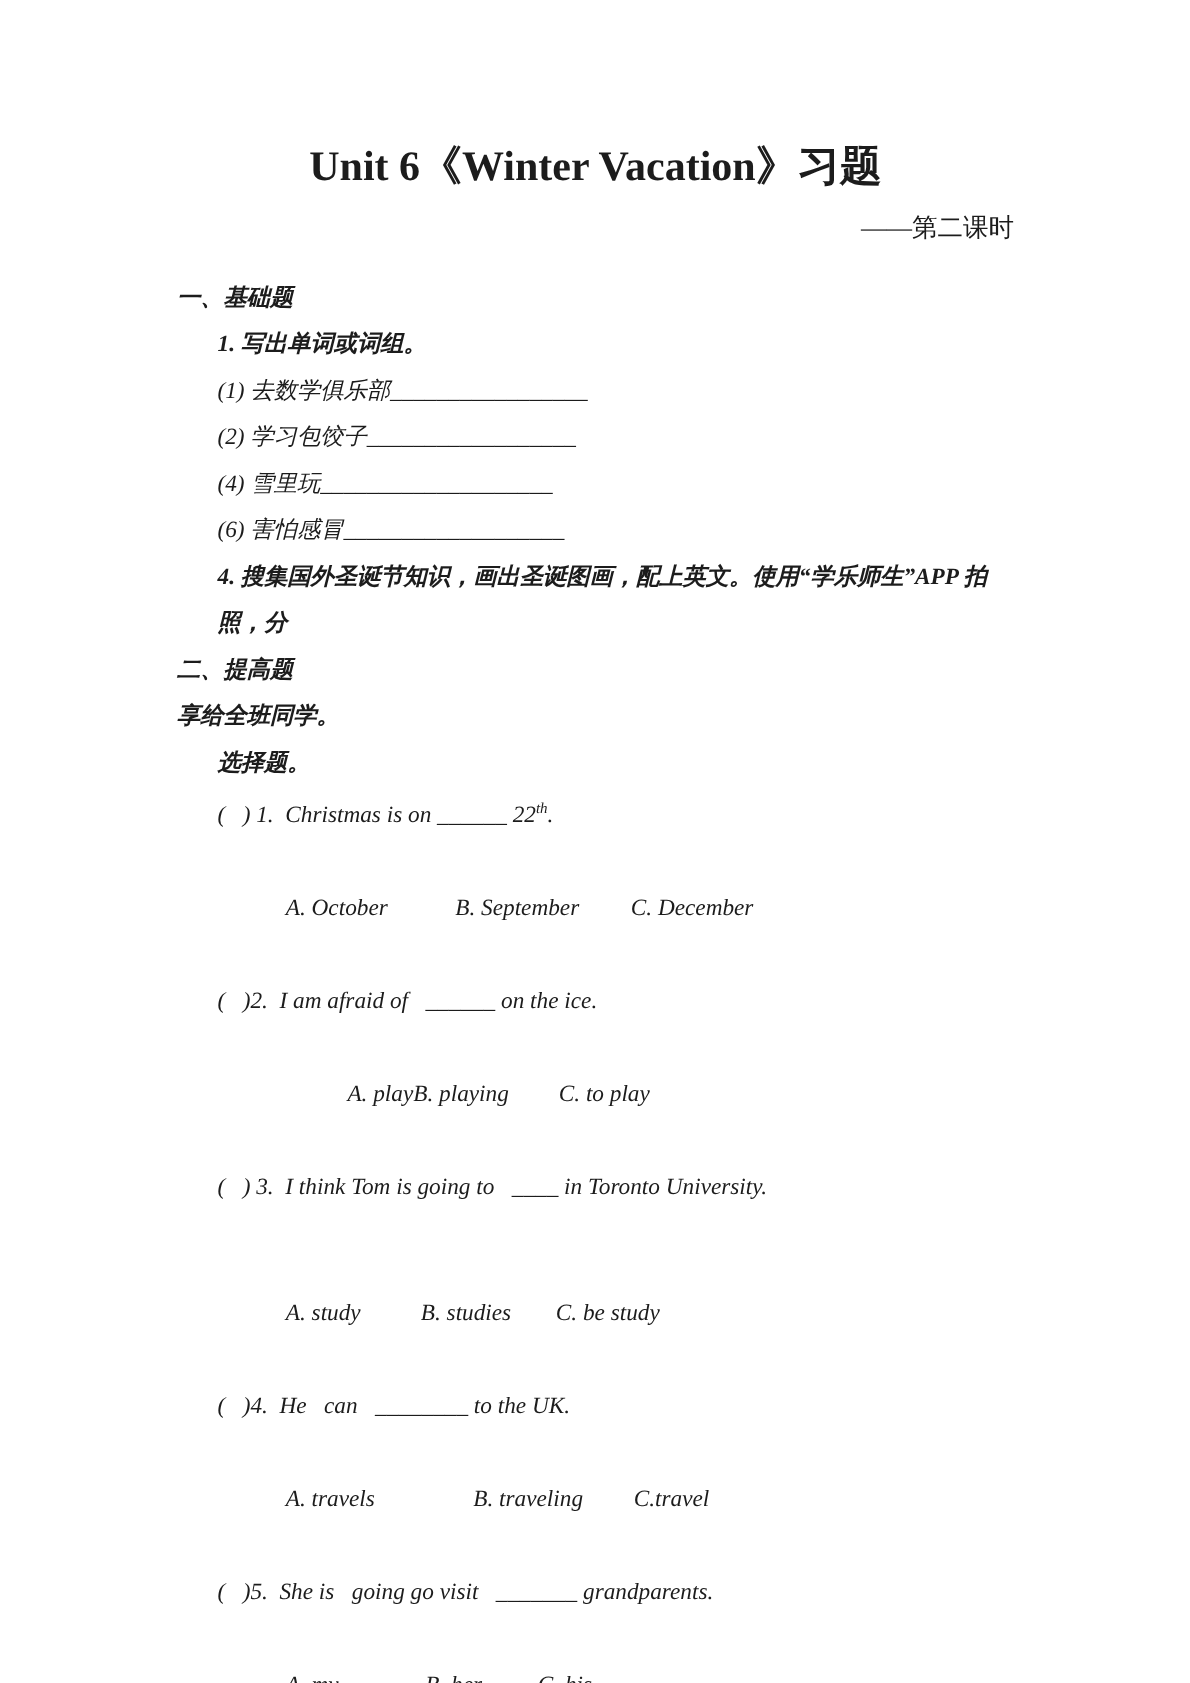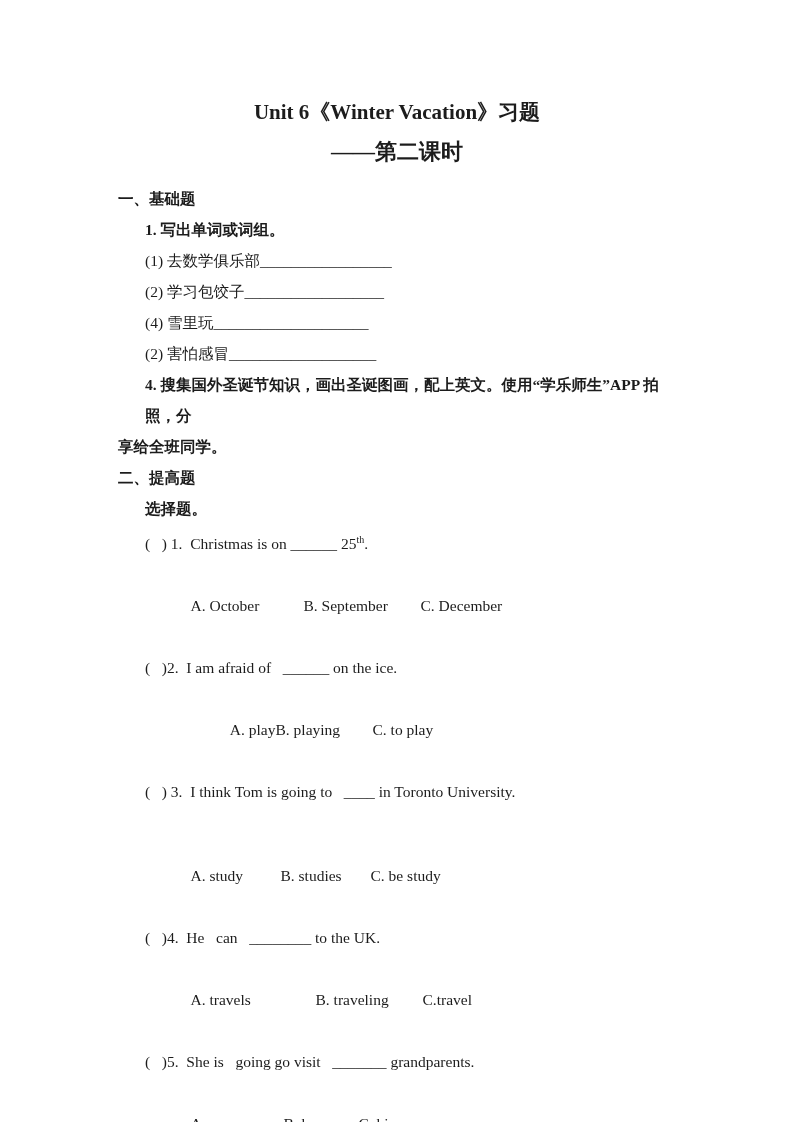--- a/index.html
+++ b/index.html
@@ -8,39 +8,40 @@
     height: 1122px;
     background: #ffffff;
     color: #1c1c1c;
     font-family: "Liberation Serif", "DejaVu Serif", serif;
     overflow: hidden;
     box-sizing: border-box;
     padding: 97px 117px 0 118px;
   }
   .doc-title {
     text-align: center;
-    font-size: 21px;
+    font-size: 28px;
     font-weight: bold;
     line-height: 30px;
     margin-bottom: 12px;
     white-space: pre-wrap;
   }
   .doc-subtitle {
-    text-align: center;
-    font-size: 22px;
-    font-weight: bold;
+    text-align: right;
+    font-size: 17px;
+    font-weight: normal;
     line-height: 26px;
     margin-bottom: 18px;
     white-space: pre-wrap;
   }
   .line {
     font-size: 15.5px;
     line-height: 31px;
     min-height: 31px;
     white-space: pre-wrap;
+    font-style: italic;
   }
   .b { font-weight: bold; }
   .ind1 { padding-left: 27px; }   
   .ind2 { padding-left: 57px; }   
   .opt { display: inline-block; }
   .q0 .opt1 { width: 113px; } .q0 .opt2 { width: 117px; }
   .q1 .opt1 { width: 85px; text-align: right;  } .q1 .opt2 { width: 97px;  }
   .q2 .opt1 { width: 90px; margin-top: 22px;  } .q2 .opt2 { width: 90px;  }
   .q3 .opt1 { width: 125px; } .q3 .opt2 { width: 107px; }
   .q4 .opt1 { width: 93px;  } .q4 .opt2 { width: 75px;  }
@@ -52,28 +53,28 @@
 <div class="page">
 
   <div class="doc-title">Unit 6《Winter Vacation》习题</div>
   <div class="doc-subtitle">——第二课时</div>
 
   <div class="line b">一、基础题</div>
   <div class="line b ind1">1. 写出单词或词组。</div>
   <div class="line ind1">(1) 去数学俱乐部_________________</div>
   <div class="line ind1">(2) 学习包饺子__________________</div>
   <div class="line ind1">(4) 雪里玩____________________</div>
-  <div class="line ind1">(2) 害怕感冒___________________</div>
+  <div class="line ind1">(6) 害怕感冒___________________</div>
   <div class="line b ind1">4. 搜集国外圣诞节知识，画出圣诞图画，配上英文。使用“学乐师生”APP 拍照，分</div>
+  <div class="line b">二、提高题</div>
+
   <div class="line b">享给全班同学。</div>
-
-  <div class="line b">二、提高题</div>
   <div class="line b ind1">选择题。</div>
 
-  <div class="line ind1"><span>(   ) 1.  Christmas is on ______ 25</span><sup>th</sup><span>.</span></div>
+  <div class="line ind1"><span>(   ) 1.  Christmas is on ______ 22</span><sup>th</sup><span>.</span></div>
   <div class="line ind2 q0">
     <span class="opt opt1">A. October</span><span class="opt opt2">B. September</span><span class="opt">C. December</span>
   </div>
 
   <div class="line ind1">(   )2.  I am afraid of   ______ on the ice.</div>
   <div class="line ind2 q1">
     <span class="opt opt1">A. play</span><span class="opt opt2">B. playing</span><span class="opt">C. to play</span>
   </div>
 
   <div class="line ind1">(   ) 3.  I think Tom is going to   ____ in Toronto University.</div>

